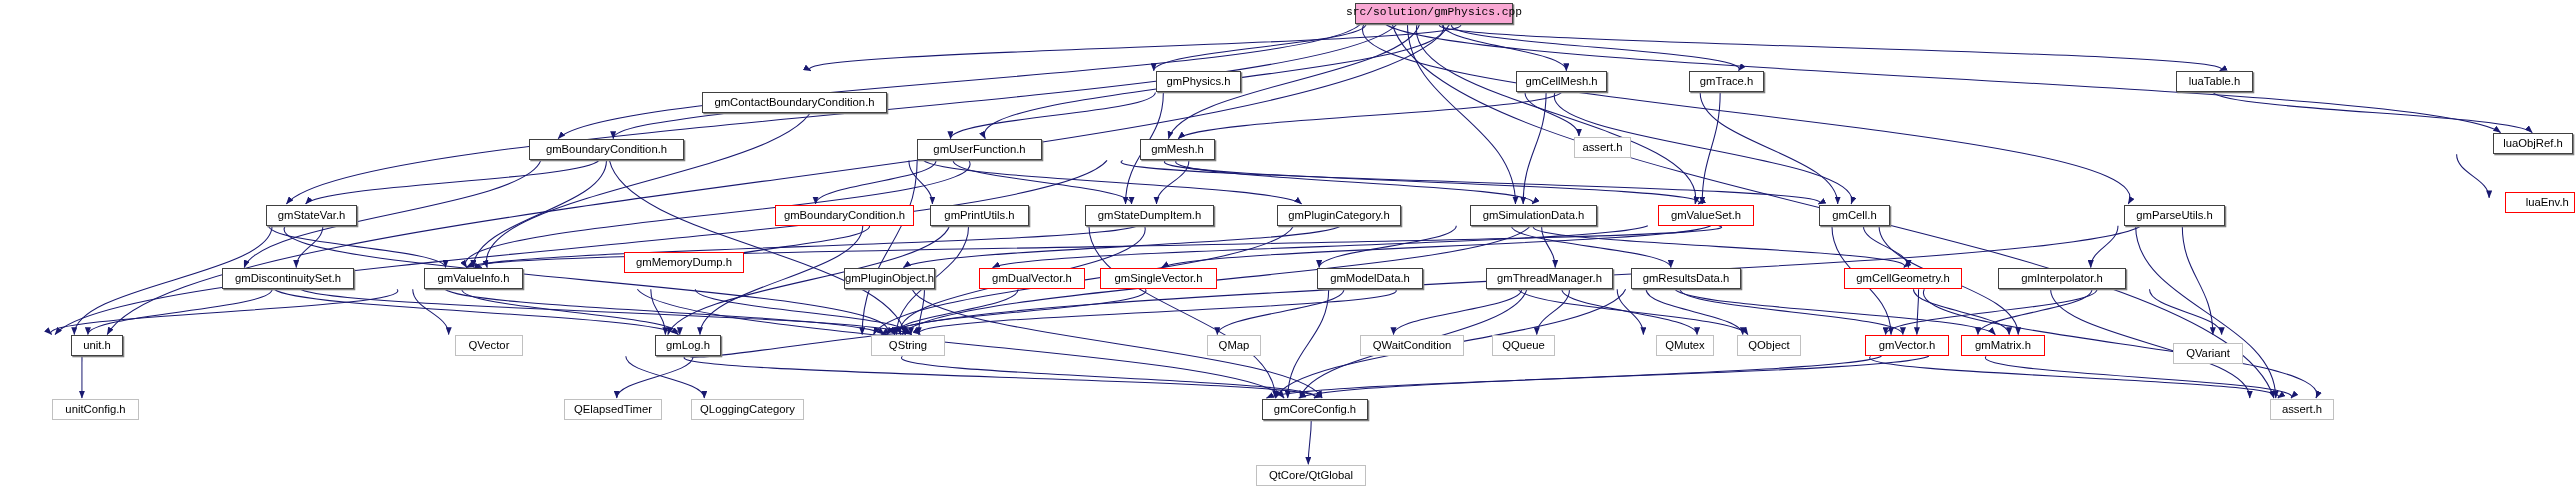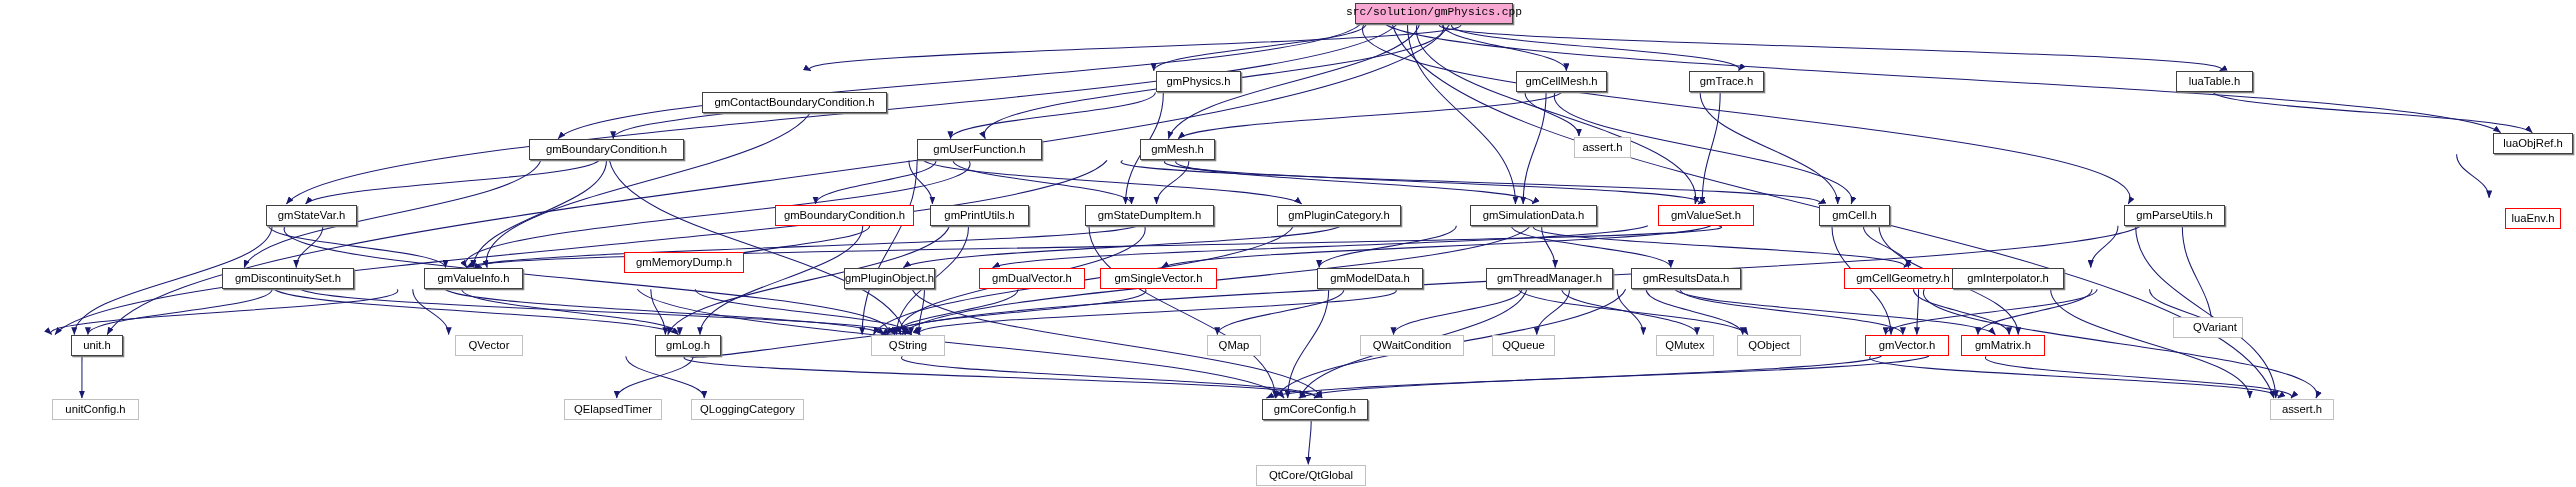--- a/index.html
+++ b/index.html
@@ -200,21 +200,21 @@
       </div>
       <div class="node" style="left: 529px; top: 139px; width: 155px;">
         <span class="lbl">gmBoundaryCondition.h</span>
       </div>
       <div class="node" style="left: 917px; top: 139px; width: 125px;">
         <span class="lbl">gmUserFunction.h</span>
       </div>
       <div class="node" style="left: 1140px; top: 139px; width: 75px;">
         <span class="lbl">gmMesh.h</span>
       </div>
-      <div class="node red" style="left: 2505px; top: 208px; width: 56px;">
+      <div class="node red" style="left: 2505px; top: 192px; width: 70px; justify-content: flex-end;">
         <span class="lbl">luaEnv.h</span>
       </div>
       <div class="node" style="left: 266px; top: 205px; width: 91px;">
         <span class="lbl">gmStateVar.h</span>
       </div>
       <div class="node red" style="left: 775px; top: 205px; width: 139px;">
         <span class="lbl">gmBoundaryCondition.h</span>
       </div>
       <div class="node" style="left: 930px; top: 205px; width: 99px;">
         <span class="lbl">gmPrintUtils.h</span>
@@ -260,21 +260,21 @@
       </div>
       <div class="node" style="left: 1486px; top: 268px; width: 127px;">
         <span class="lbl">gmThreadManager.h</span>
       </div>
       <div class="node" style="left: 1631px; top: 268px; width: 110px;">
         <span class="lbl">gmResultsData.h</span>
       </div>
       <div class="node red" style="left: 1844px; top: 268px; width: 118px;">
         <span class="lbl">gmCellGeometry.h</span>
       </div>
-      <div class="node" style="left: 1952px; top: 268px; width: 112px;">
+      <div class="node" style="left: 1998px; top: 268px; width: 128px;">
         <span class="lbl">gmInterpolator.h</span>
       </div>
       <div class="node" style="left: 71px; top: 335px; width: 52px;">
         <span class="lbl">unit.h</span>
       </div>
       <div class="node ext" style="left: 455px; top: 335px; width: 68px;">
         <span class="lbl">QVector</span>
       </div>
       <div class="node" style="left: 655px; top: 335px; width: 66px;">
         <span class="lbl">gmLog.h</span>
@@ -296,21 +296,21 @@
       </div>
       <div class="node ext" style="left: 1737px; top: 335px; width: 64px;">
         <span class="lbl">QObject</span>
       </div>
       <div class="node red" style="left: 1865px; top: 335px; width: 84px;">
         <span class="lbl">gmVector.h</span>
       </div>
       <div class="node red" style="left: 1961px; top: 335px; width: 84px;">
         <span class="lbl">gmMatrix.h</span>
       </div>
-      <div class="node ext" style="left: 2173px; top: 317px; width: 70px; justify-content: flex-end;">
+      <div class="node ext" style="left: 2173px; top: 343px; width: 70px;">
         <span class="lbl">QVariant</span>
       </div>
       <div class="node ext" style="left: 52px; top: 399px; width: 87px;">
         <span class="lbl">unitConfig.h</span>
       </div>
       <div class="node ext" style="left: 564px; top: 399px; width: 98px;">
         <span class="lbl">QElapsedTimer</span>
       </div>
       <div class="node ext" style="left: 691px; top: 399px; width: 113px;">
         <span class="lbl">QLoggingCategory</span>

